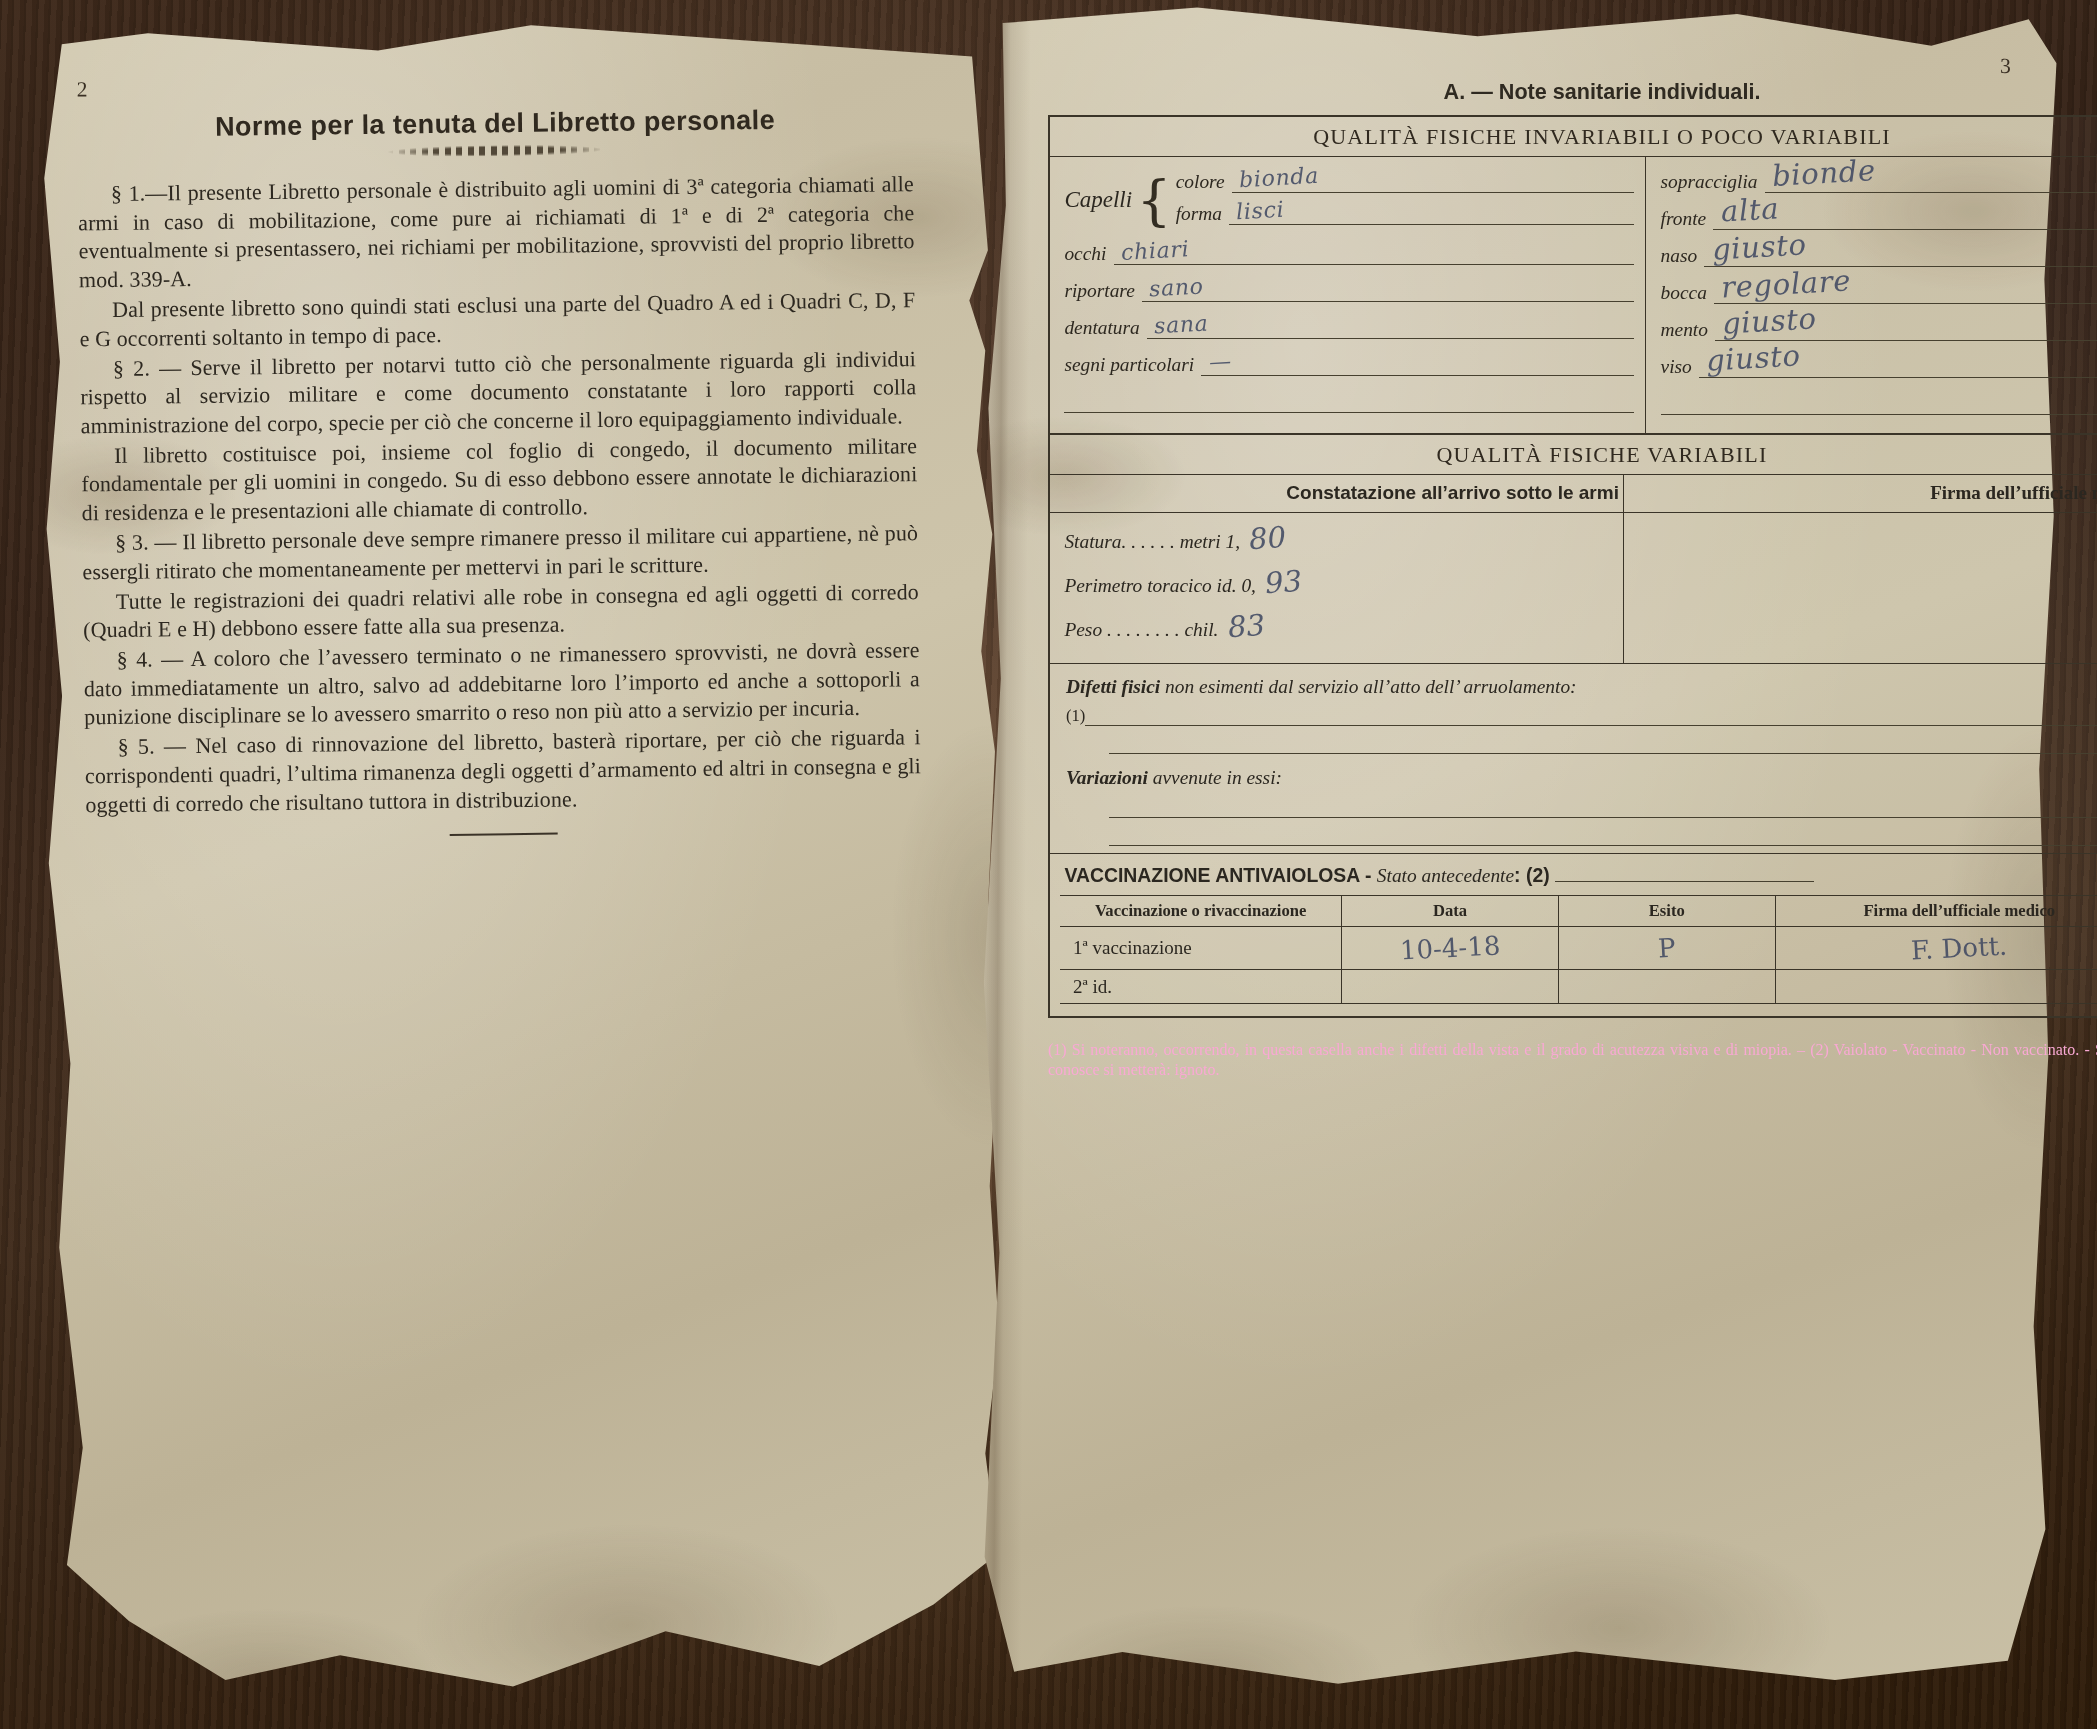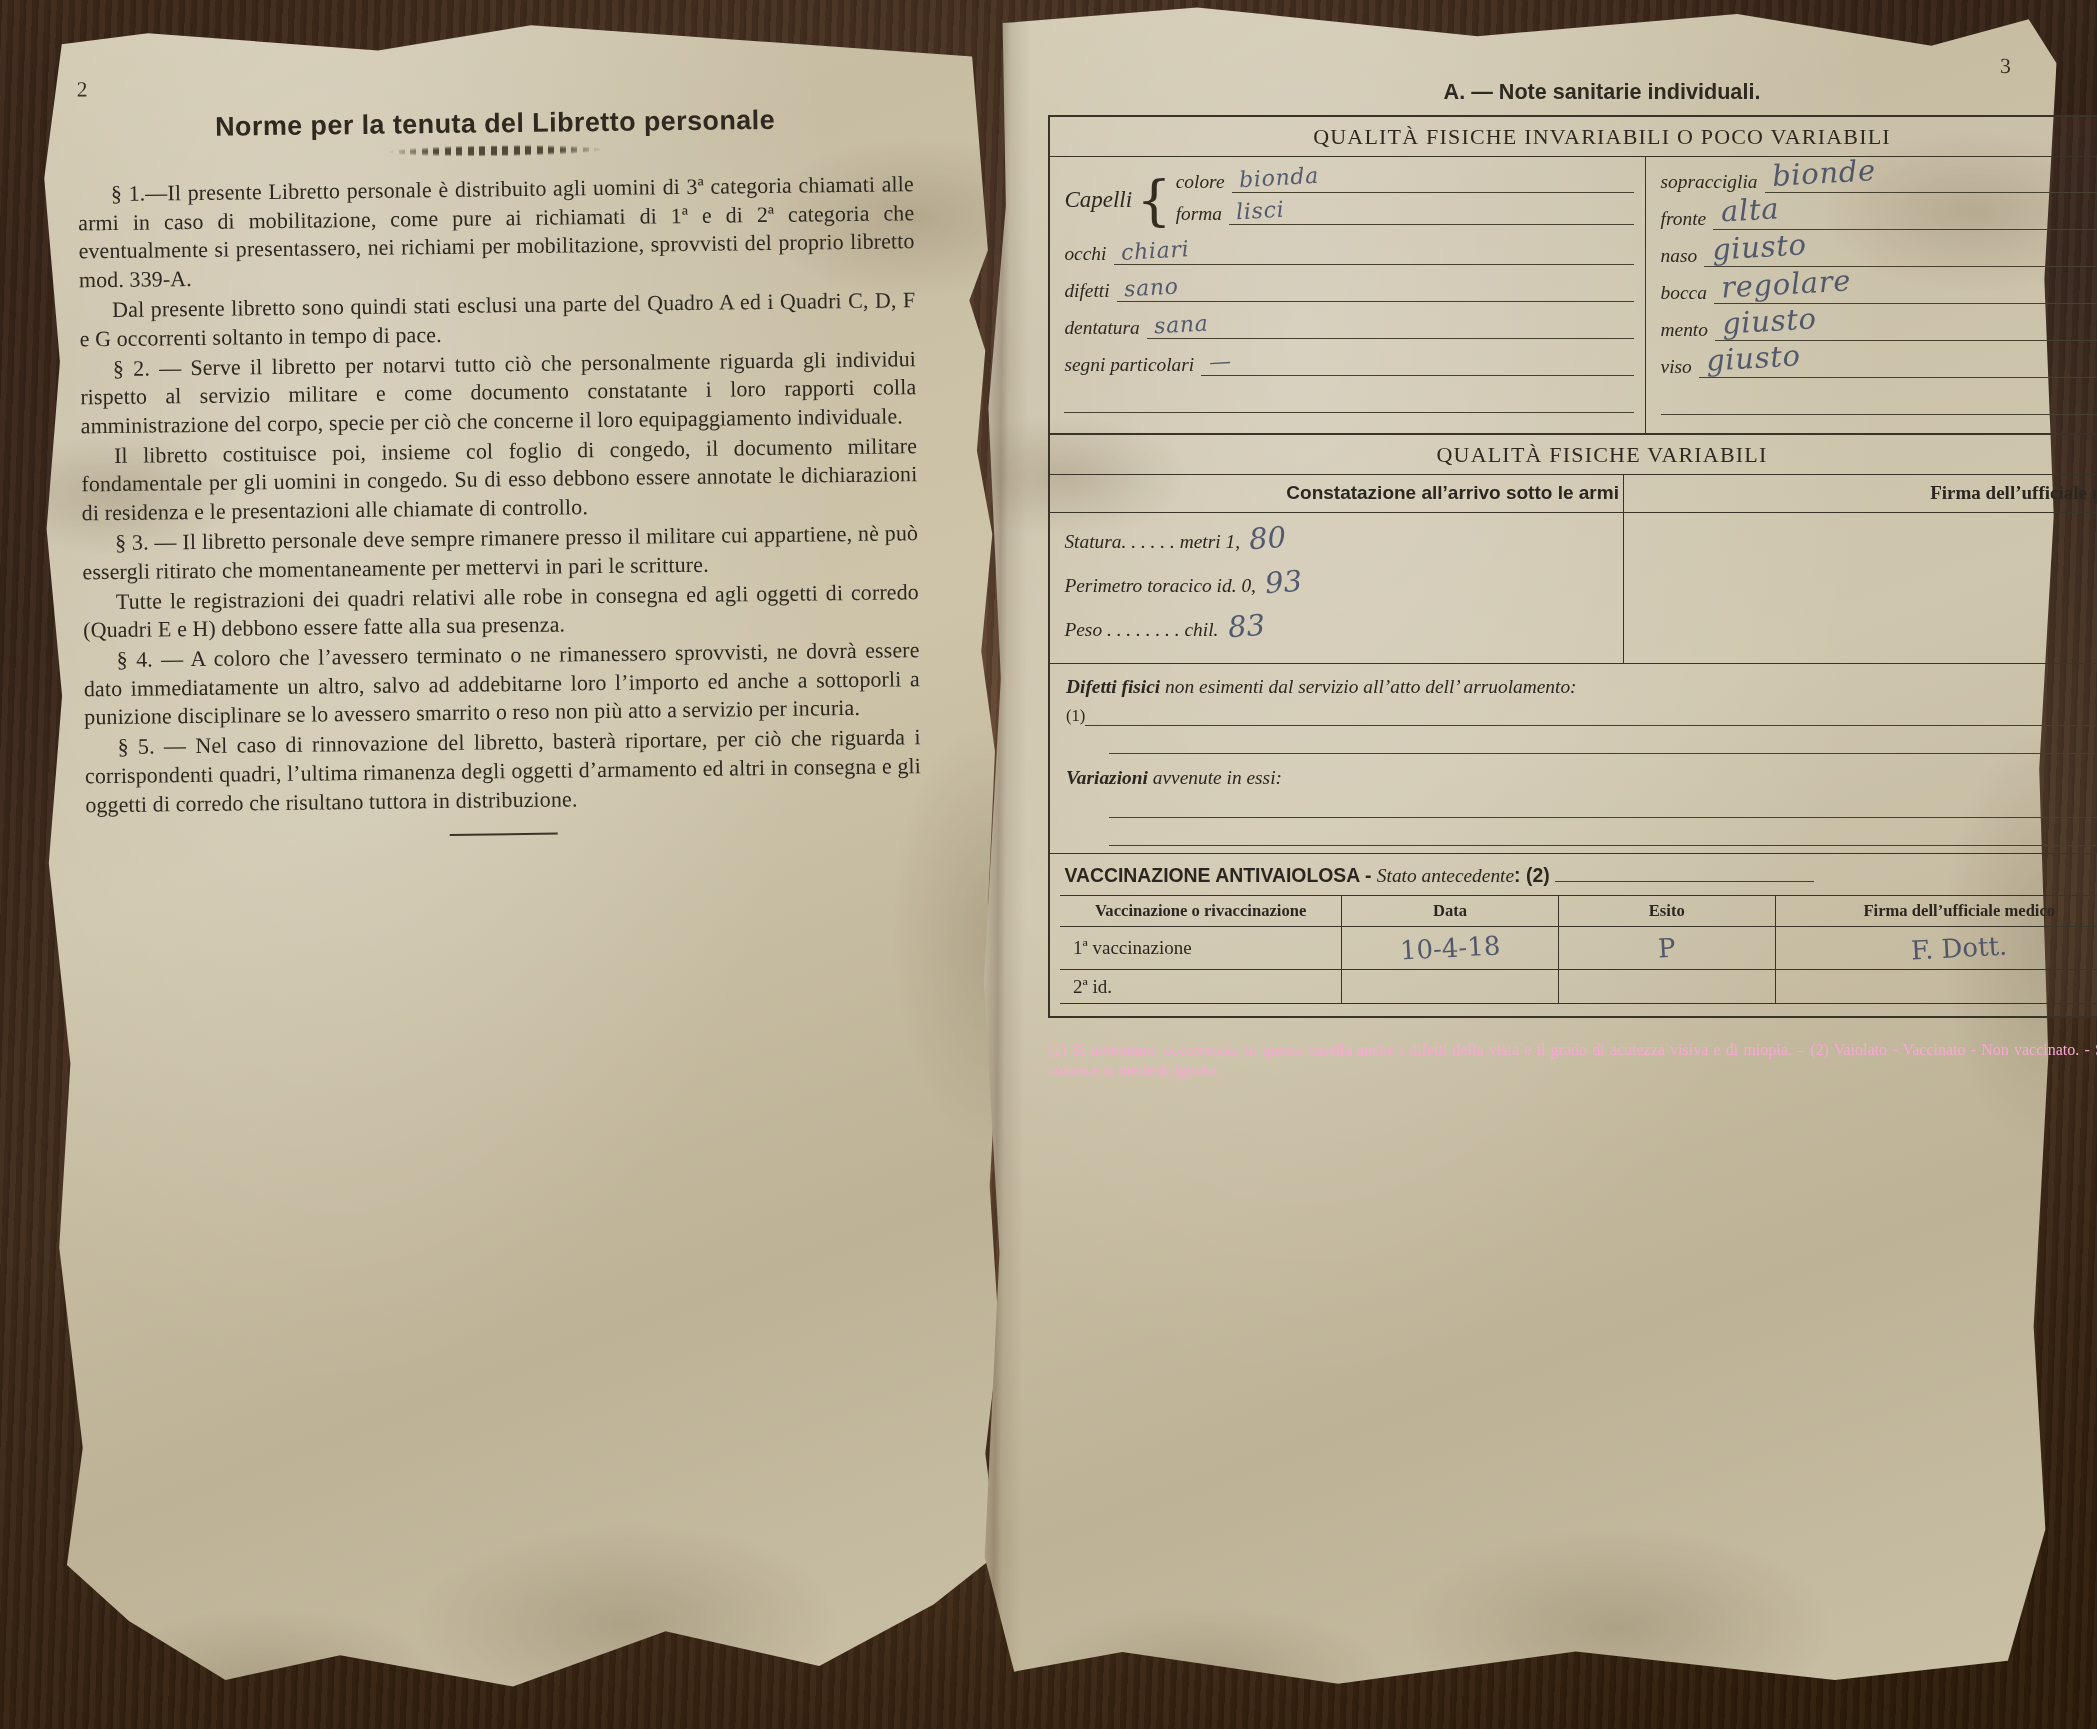--- a/index.html
+++ b/index.html
@@ -354,21 +354,21 @@
         </div>
 
         <div class="fld">
           <span class="lbl">occhi</span>
           <span class="line">
             <span class="hand">chiari</span>
           </span>
         </div>
 
         <div class="fld">
-          <span class="lbl">difetti</span>
+          <span class="lbl">riportare</span>
           <span class="line">
             <span class="hand">sano</span>
           </span>
         </div>
 
         <div class="fld">
           <span class="lbl">dentatura</span>
           <span class="line">
             <span class="hand">sana</span>
           </span>

